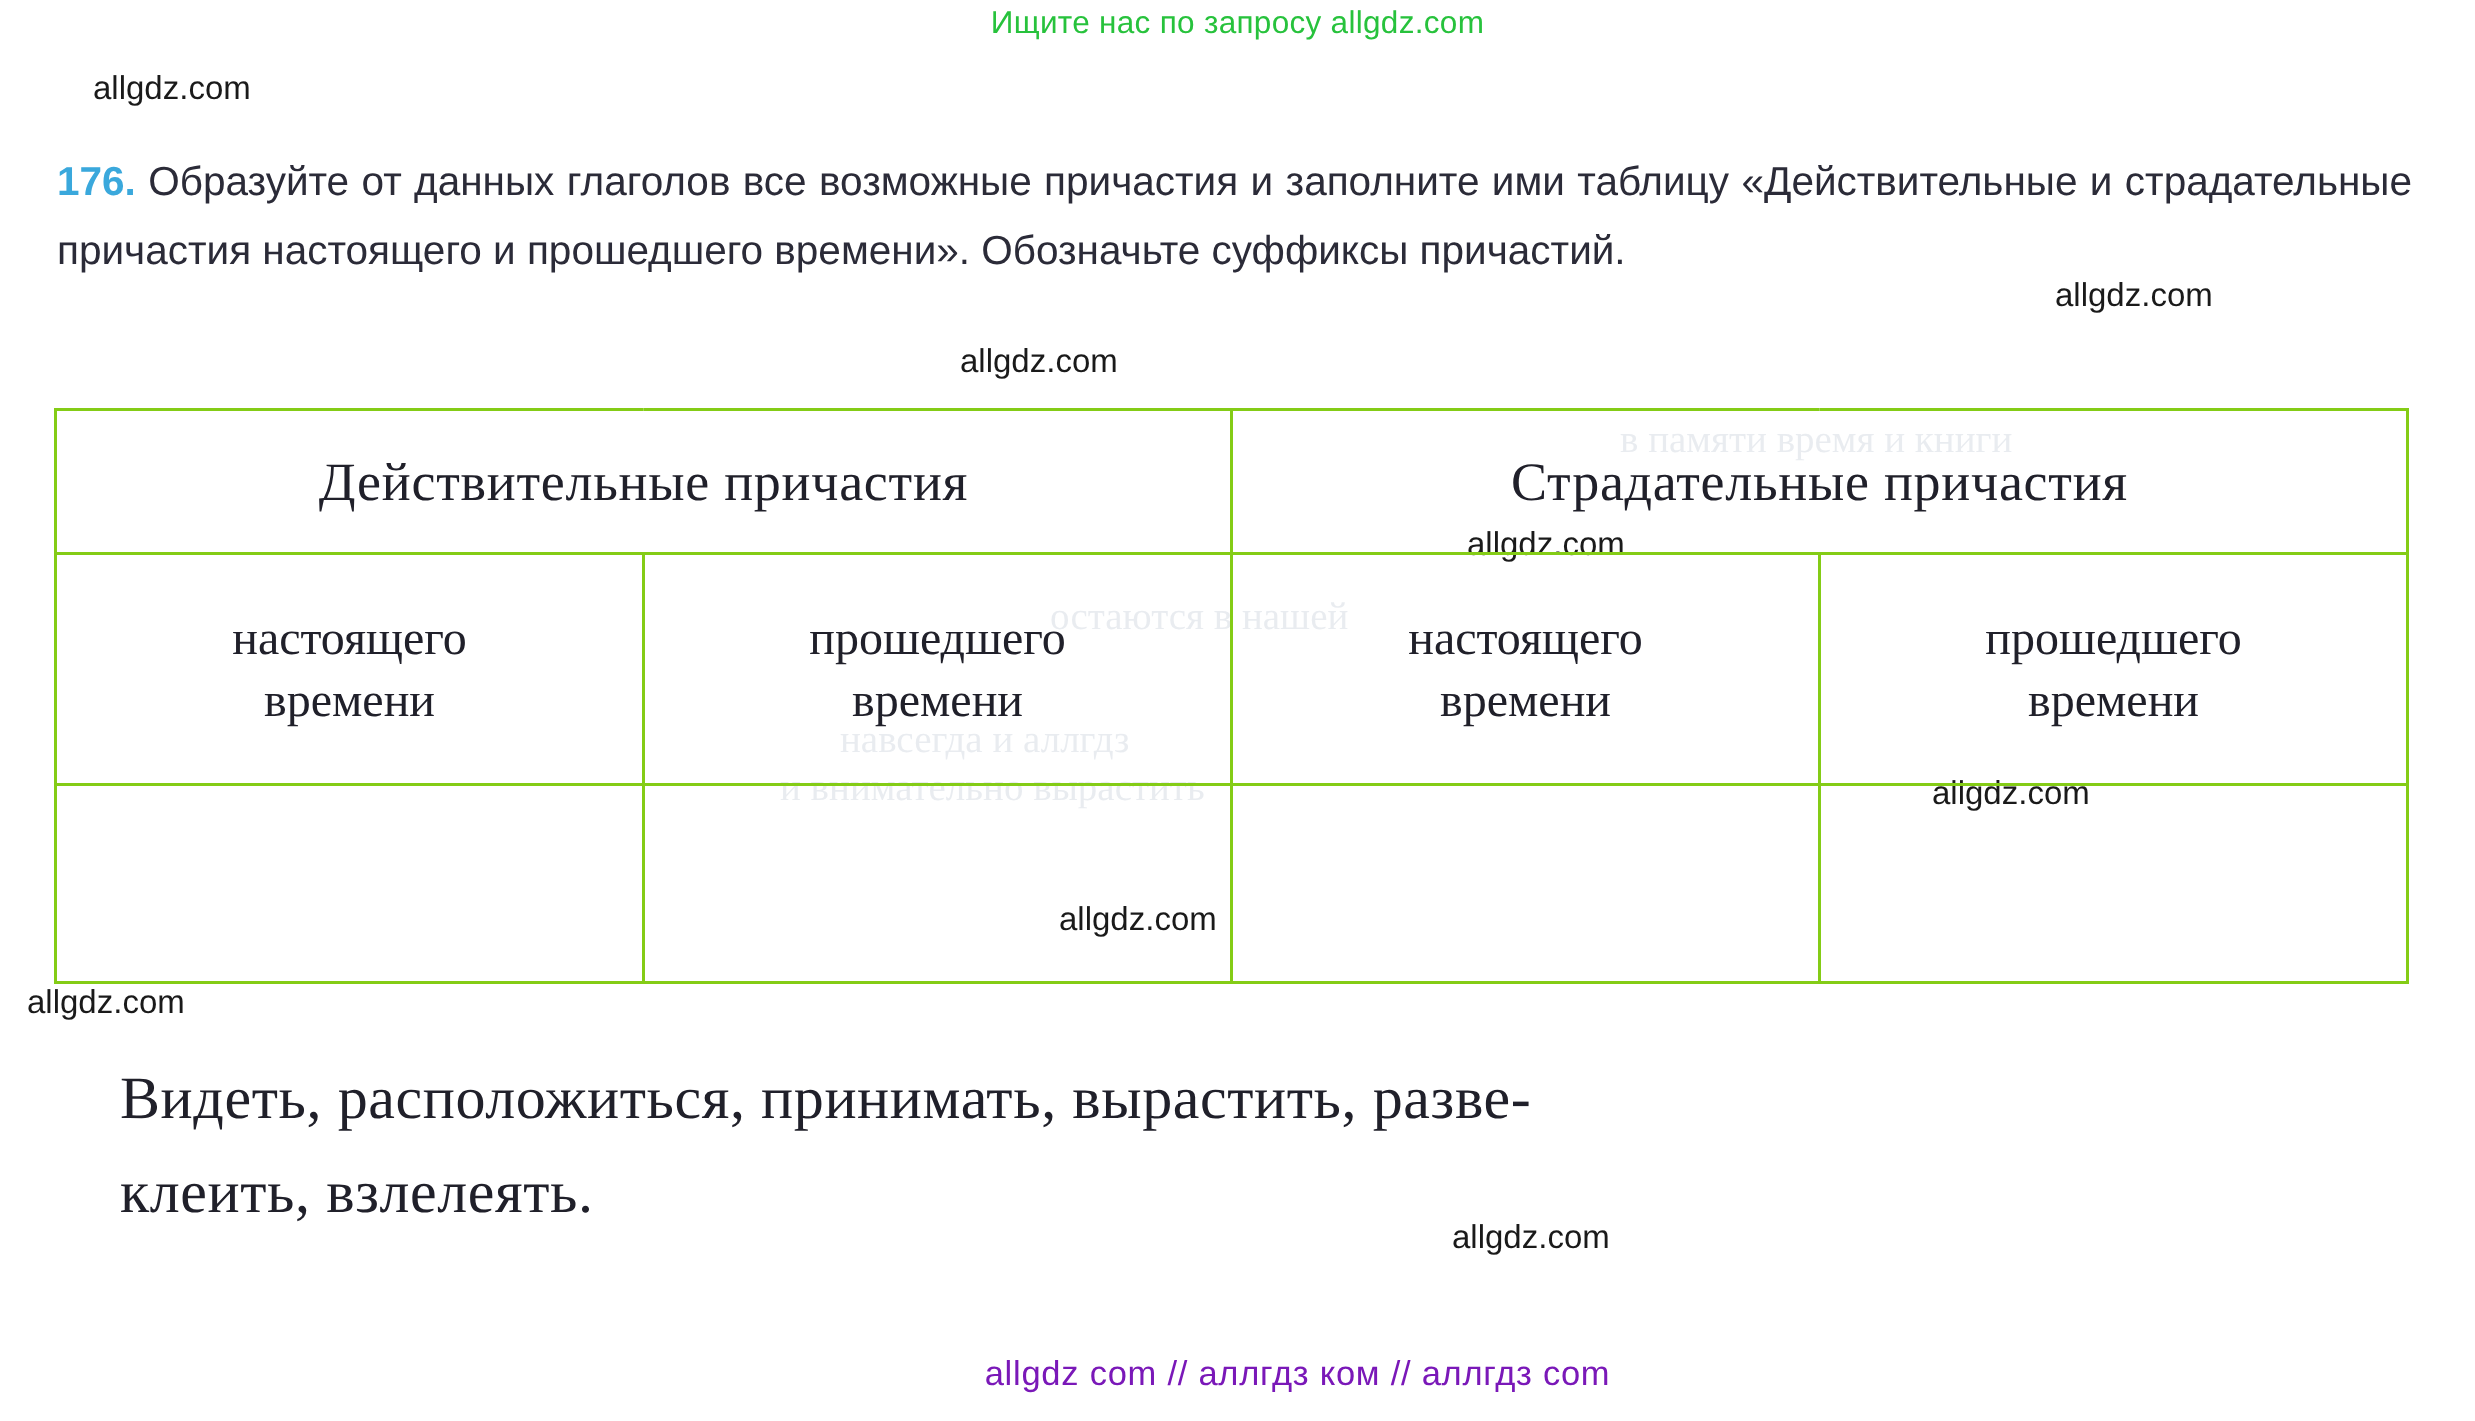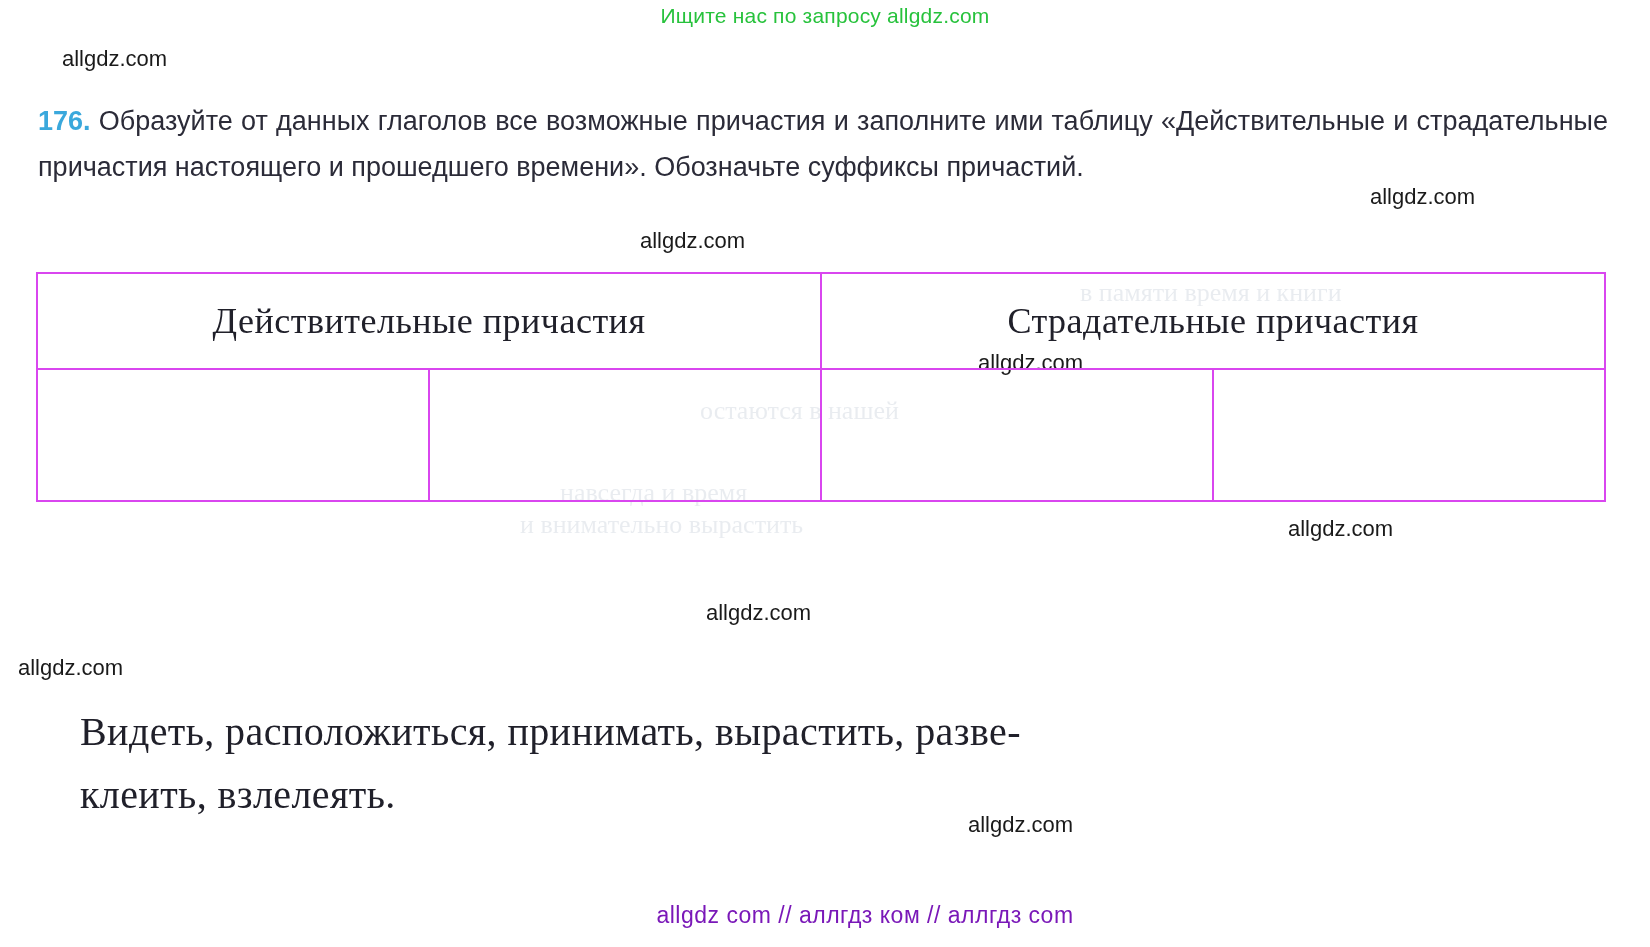--- a/index.html
+++ b/index.html
@@ -59,21 +59,21 @@
   
   .tbl {
     position: absolute;
     top: 272px;
     left: 36px;
     width: 1570px;
     border-collapse: collapse;
     table-layout: fixed;
   }
   .tbl td {
-    border: 2px solid #d946ef;
+    border: 2px solid #84cc16;
     text-align: center;
     vertical-align: middle;
     color: #20202a;
     font-family: "Liberation Serif", serif;
   }
   .hdr-top td {
     height: 92px;
     font-size: 36px;
     letter-spacing: 0.5px;
   }
@@ -130,40 +130,58 @@
     pointer-events: none;
   }
 </style>
 </head>
 <body>
 
 <div class="top-banner">Ищите нас по запросу allgdz.com</div>
 
 <div class="ghost" style="left:1080px; top:278px;">в памяти время и книги</div>
 <div class="ghost" style="left:700px; top:396px;">остаются в нашей</div>
-<div class="ghost" style="left:560px; top:478px;">навсегда и время</div>
+<div class="ghost" style="left:560px; top:478px;">навсегда и аллгдз</div>
 <div class="ghost" style="left:520px; top:510px;">и внимательно вырастить</div>
 
 <div class="wm" style="left:62px; top:46px;">allgdz.com</div>
 <div class="wm" style="left:1370px; top:184px;">allgdz.com</div>
 <div class="wm" style="left:640px; top:228px;">allgdz.com</div>
 <div class="wm" style="left:978px; top:350px;">allgdz.com</div>
 <div class="wm" style="left:1288px; top:516px;">allgdz.com</div>
 <div class="wm" style="left:706px; top:600px;">allgdz.com</div>
 <div class="wm" style="left:18px; top:655px;">allgdz.com</div>
 <div class="wm" style="left:968px; top:812px;">allgdz.com</div>
 
 <p class="task"><span class="task-num">176.</span><span> Образуйте от данных глаголов все возможные причастия и заполните ими таблицу «Действительные и страдательные причастия настоящего и прошедшего времени». Обозначьте суффиксы причастий.</span></p>
 
 <table class="tbl">
   <tbody>
       <tr class="hdr-top">
     <td colspan="2">Действительные причастия</td>
     <td colspan="2">Страдательные причастия</td>
   </tr>
+  <tr class="hdr-sub">
+    <td>
+          <span style="display:block">настоящего</span>
+          <span style="display:block">времени</span>
+        </td>
+    <td>
+          <span style="display:block">прошедшего</span>
+          <span style="display:block">времени</span>
+        </td>
+    <td>
+          <span style="display:block">настоящего</span>
+          <span style="display:block">времени</span>
+        </td>
+    <td>
+          <span style="display:block">прошедшего</span>
+          <span style="display:block">времени</span>
+        </td>
+  </tr>
   <tr class="body-row">
     <td></td>
     <td></td>
     <td></td>
     <td></td>
   </tr>
 </tbody>
   </table>
 
 <div class="verbs">

